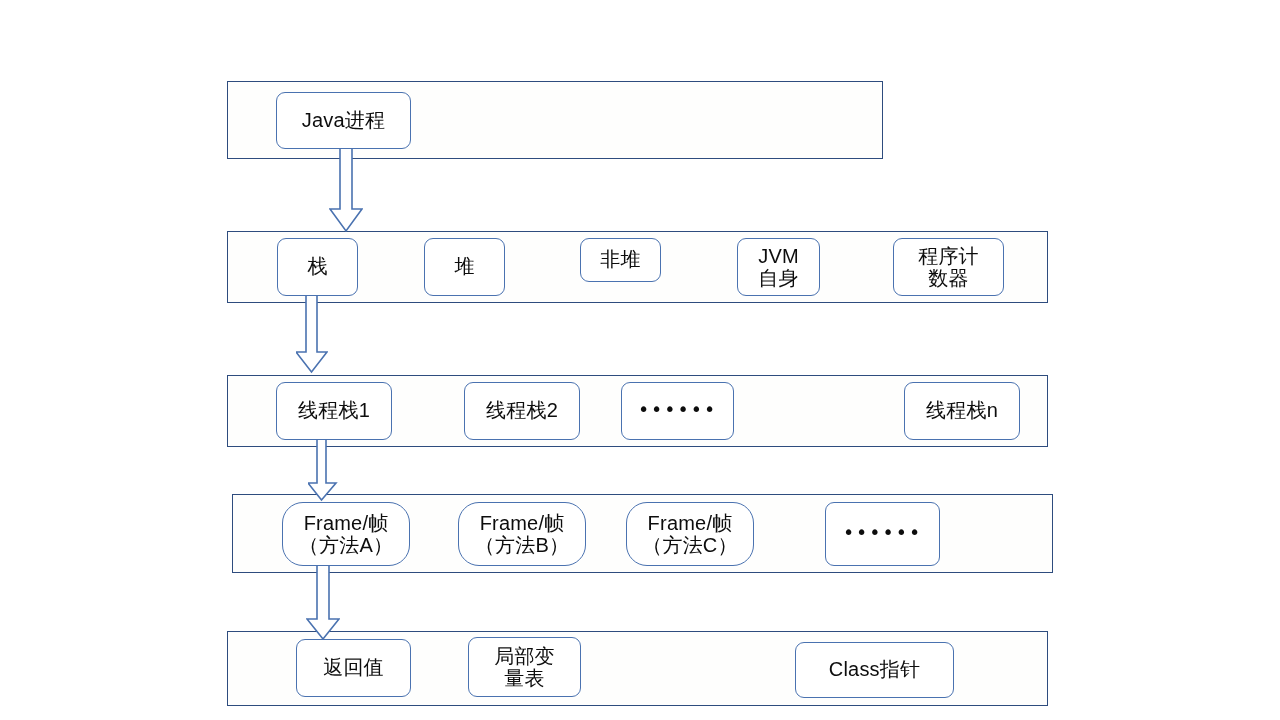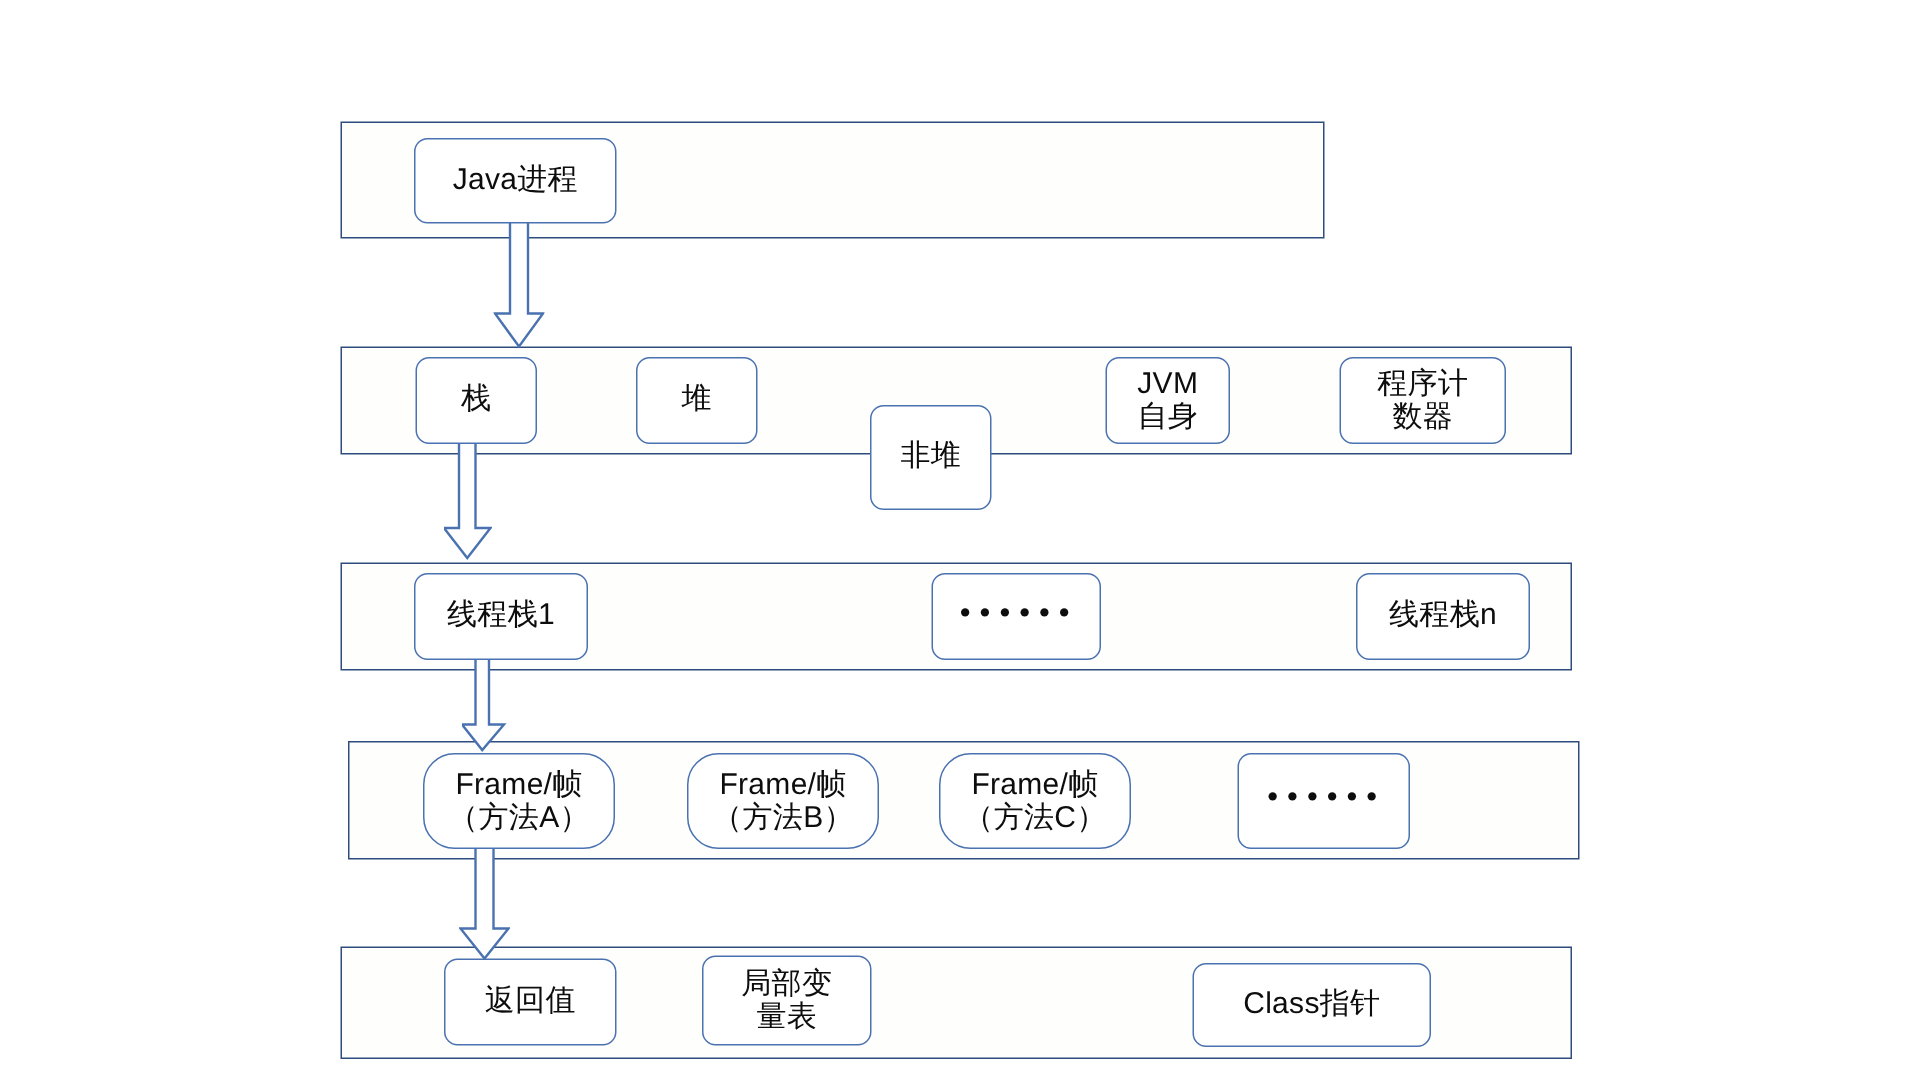--- a/index.html
+++ b/index.html
@@ -77,38 +77,39 @@
       <polygon points="11,0 23,0 23,64 33,64 17,86 1,64 11,64" fill="#FFFFFF" stroke="#4A72B0" stroke-width="1.6" stroke-linejoin="miter"></polygon>
     </svg>
   </div>
 
   <div class="band" style="left:227px; top:231px; width:821px; height:72px;"></div>
 
   <div class="node" style="left:277px; top:238px; width:81px; height:58px;">栈</div>
 
   <div class="node" style="left:424px; top:238px; width:81px; height:58px;">堆</div>
 
-  <div class="node" style="left:580px; top:238px; width:81px; height:70px;margin-top:32px;">非堆</div>
+  <div class="node" style="left:580px; top:238px; width:81px; height:44px;">非堆</div>
 
   <div class="node two-line" style="left:737px; top:238px; width:83px; height:58px;">JVM
 自身</div>
 
   <div class="node two-line" style="left:893px; top:238px; width:111px; height:58px;">程序计
 数器</div>
 
   <div class="arrow" style="left:296px; top:294px; width:32px; height:80px;">
     <svg width="32" height="80" viewBox="0 0 32 80">
       <polygon points="10,0 21,0 21,58 31,58 15.5,78 0,58 10,58" fill="#FFFFFF" stroke="#4A72B0" stroke-width="1.6" stroke-linejoin="miter"></polygon>
     </svg>
   </div>
 
   <div class="band" style="left:227px; top:375px; width:821px; height:72px;"></div>
 
   <div class="node" style="left:276px; top:382px; width:116px; height:58px;">线程栈1</div>
 
+  <div class="node" style="left:464px; top:382px; width:116px; height:58px;">线程栈2</div>
 
   <div class="node dots" style="left:621px; top:382px; width:113px; height:58px;">
     <span class="dots-glyph">••••••</span>
   </div>
 
   <div class="node" style="left:904px; top:382px; width:116px; height:58px;">线程栈n</div>
 
   <div class="arrow" style="left:308px; top:438px; width:30px; height:64px;">
     <svg width="30" height="64" viewBox="0 0 30 64">
       <polygon points="9,0 18,0 18,45 28,45 13.5,62 0,45 9,45" fill="#FFFFFF" stroke="#4A72B0" stroke-width="1.6" stroke-linejoin="miter"></polygon>

